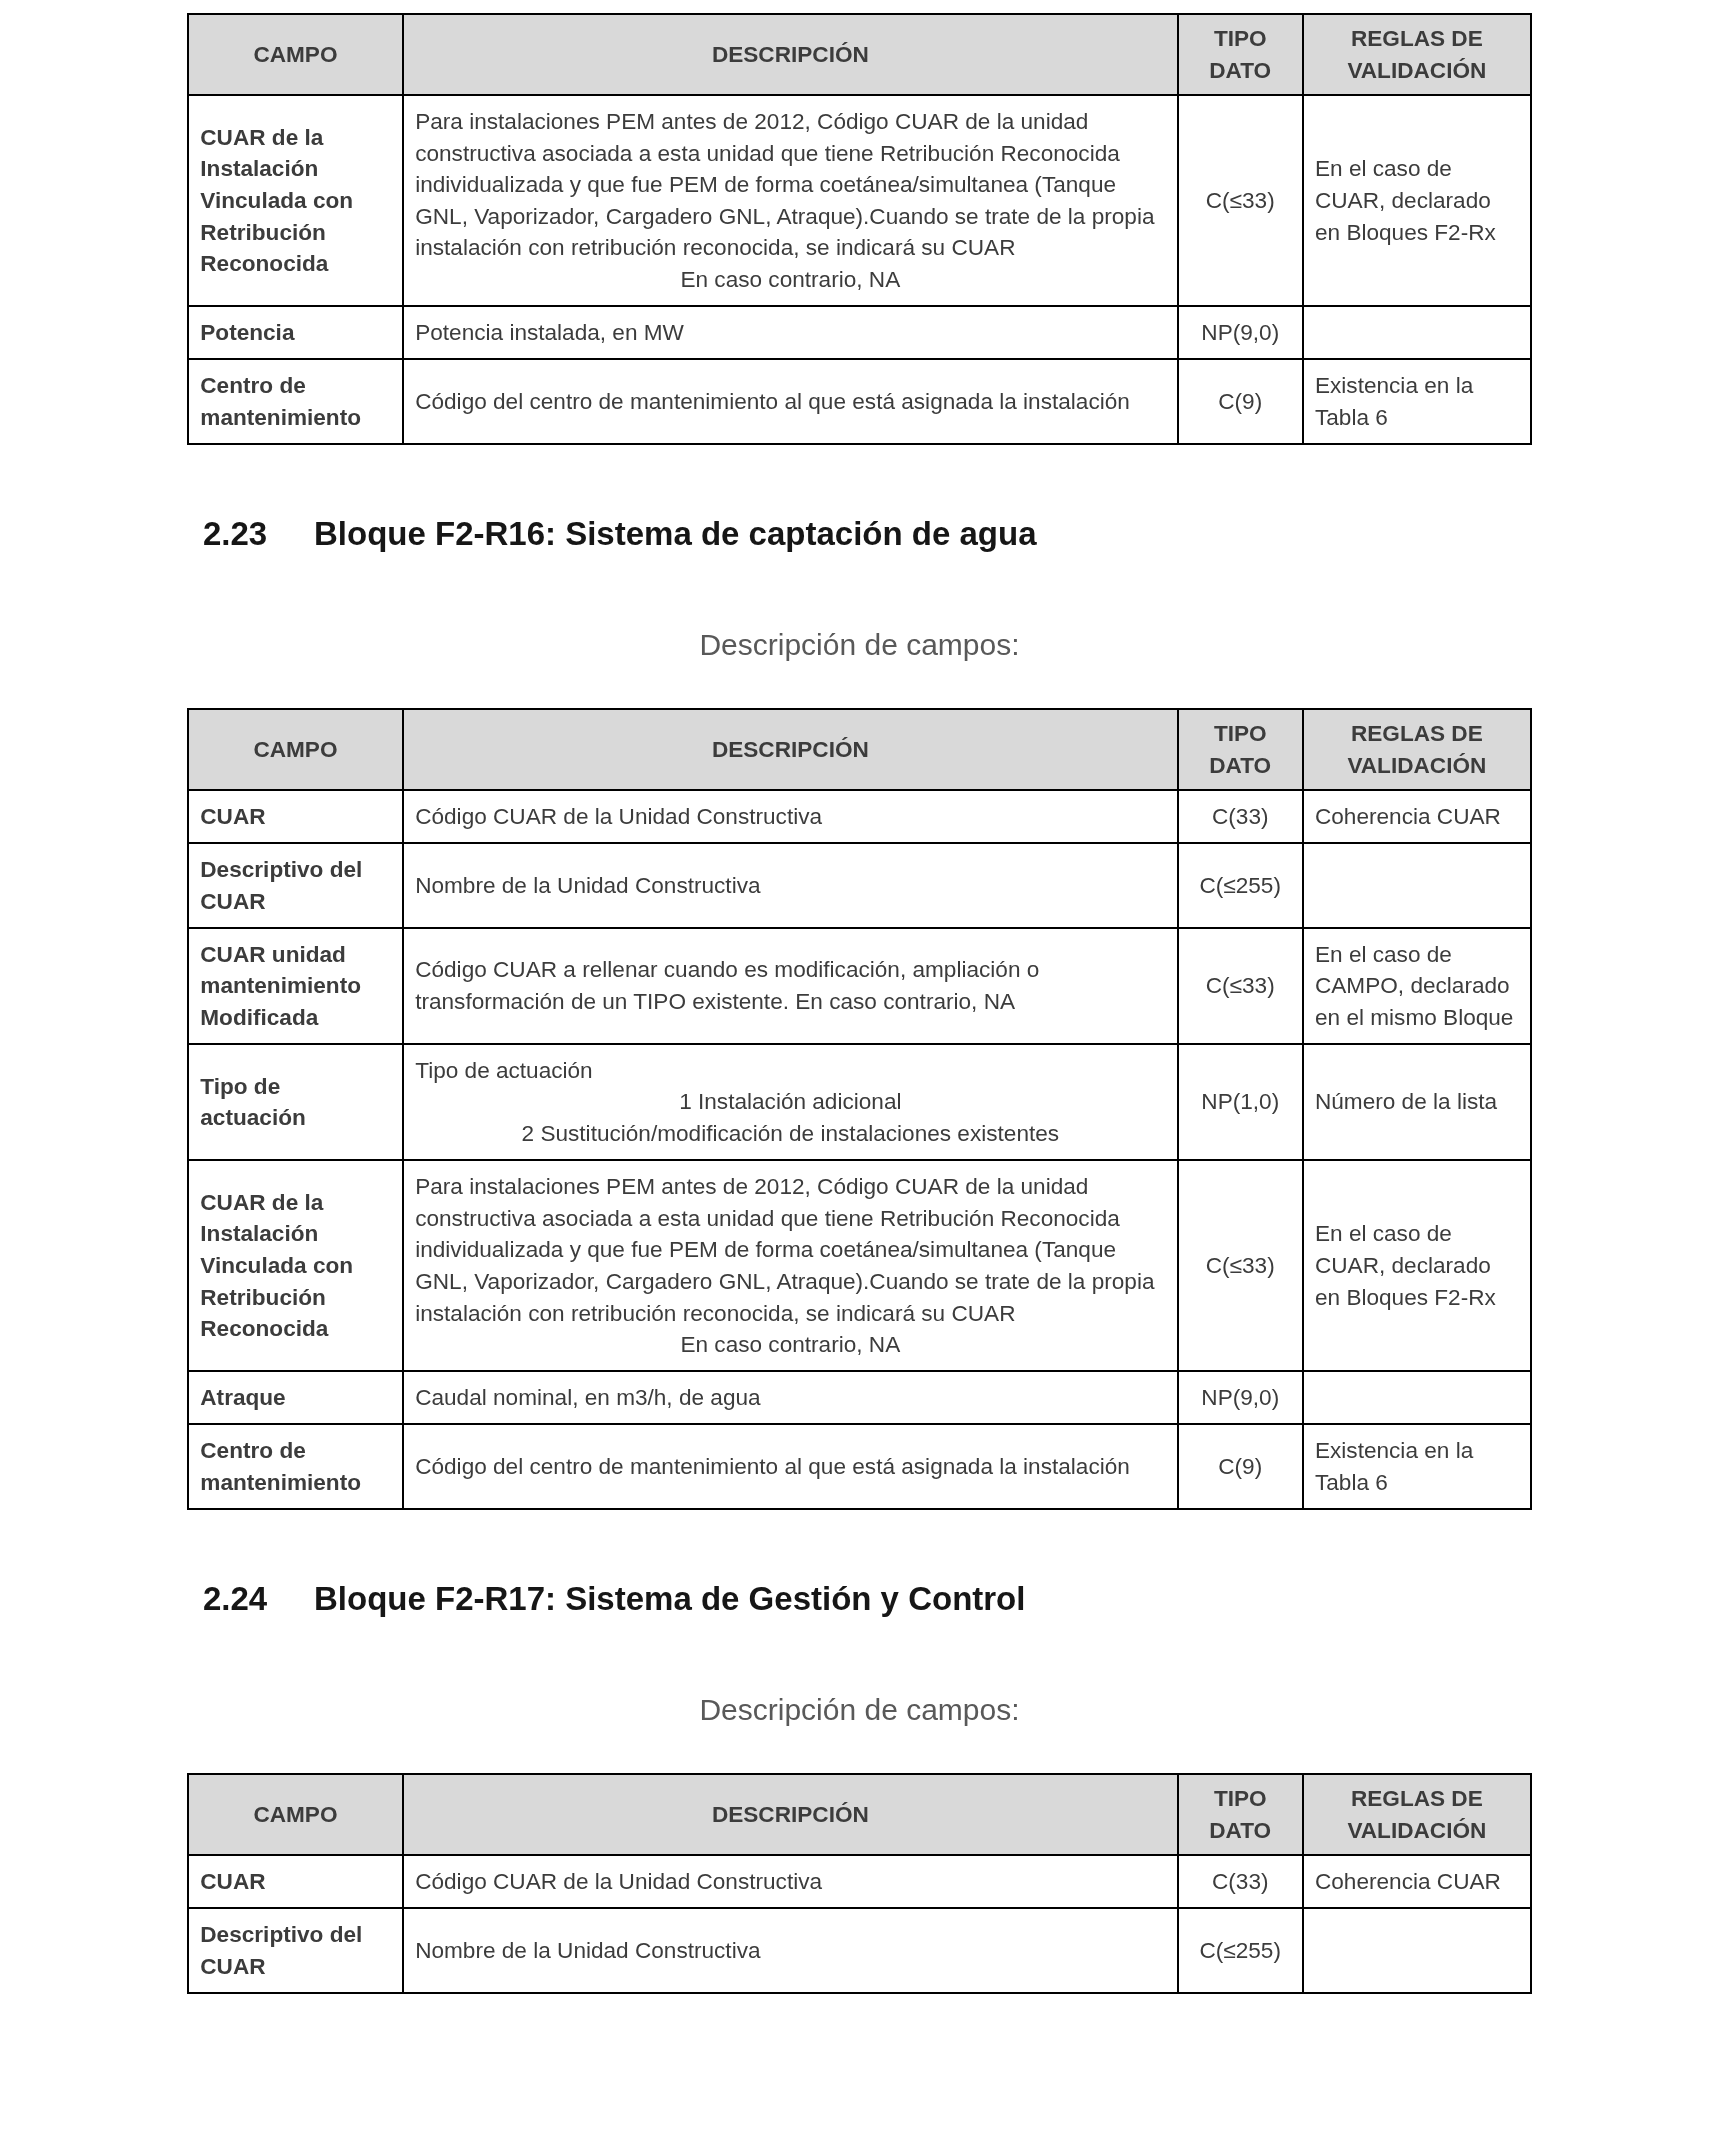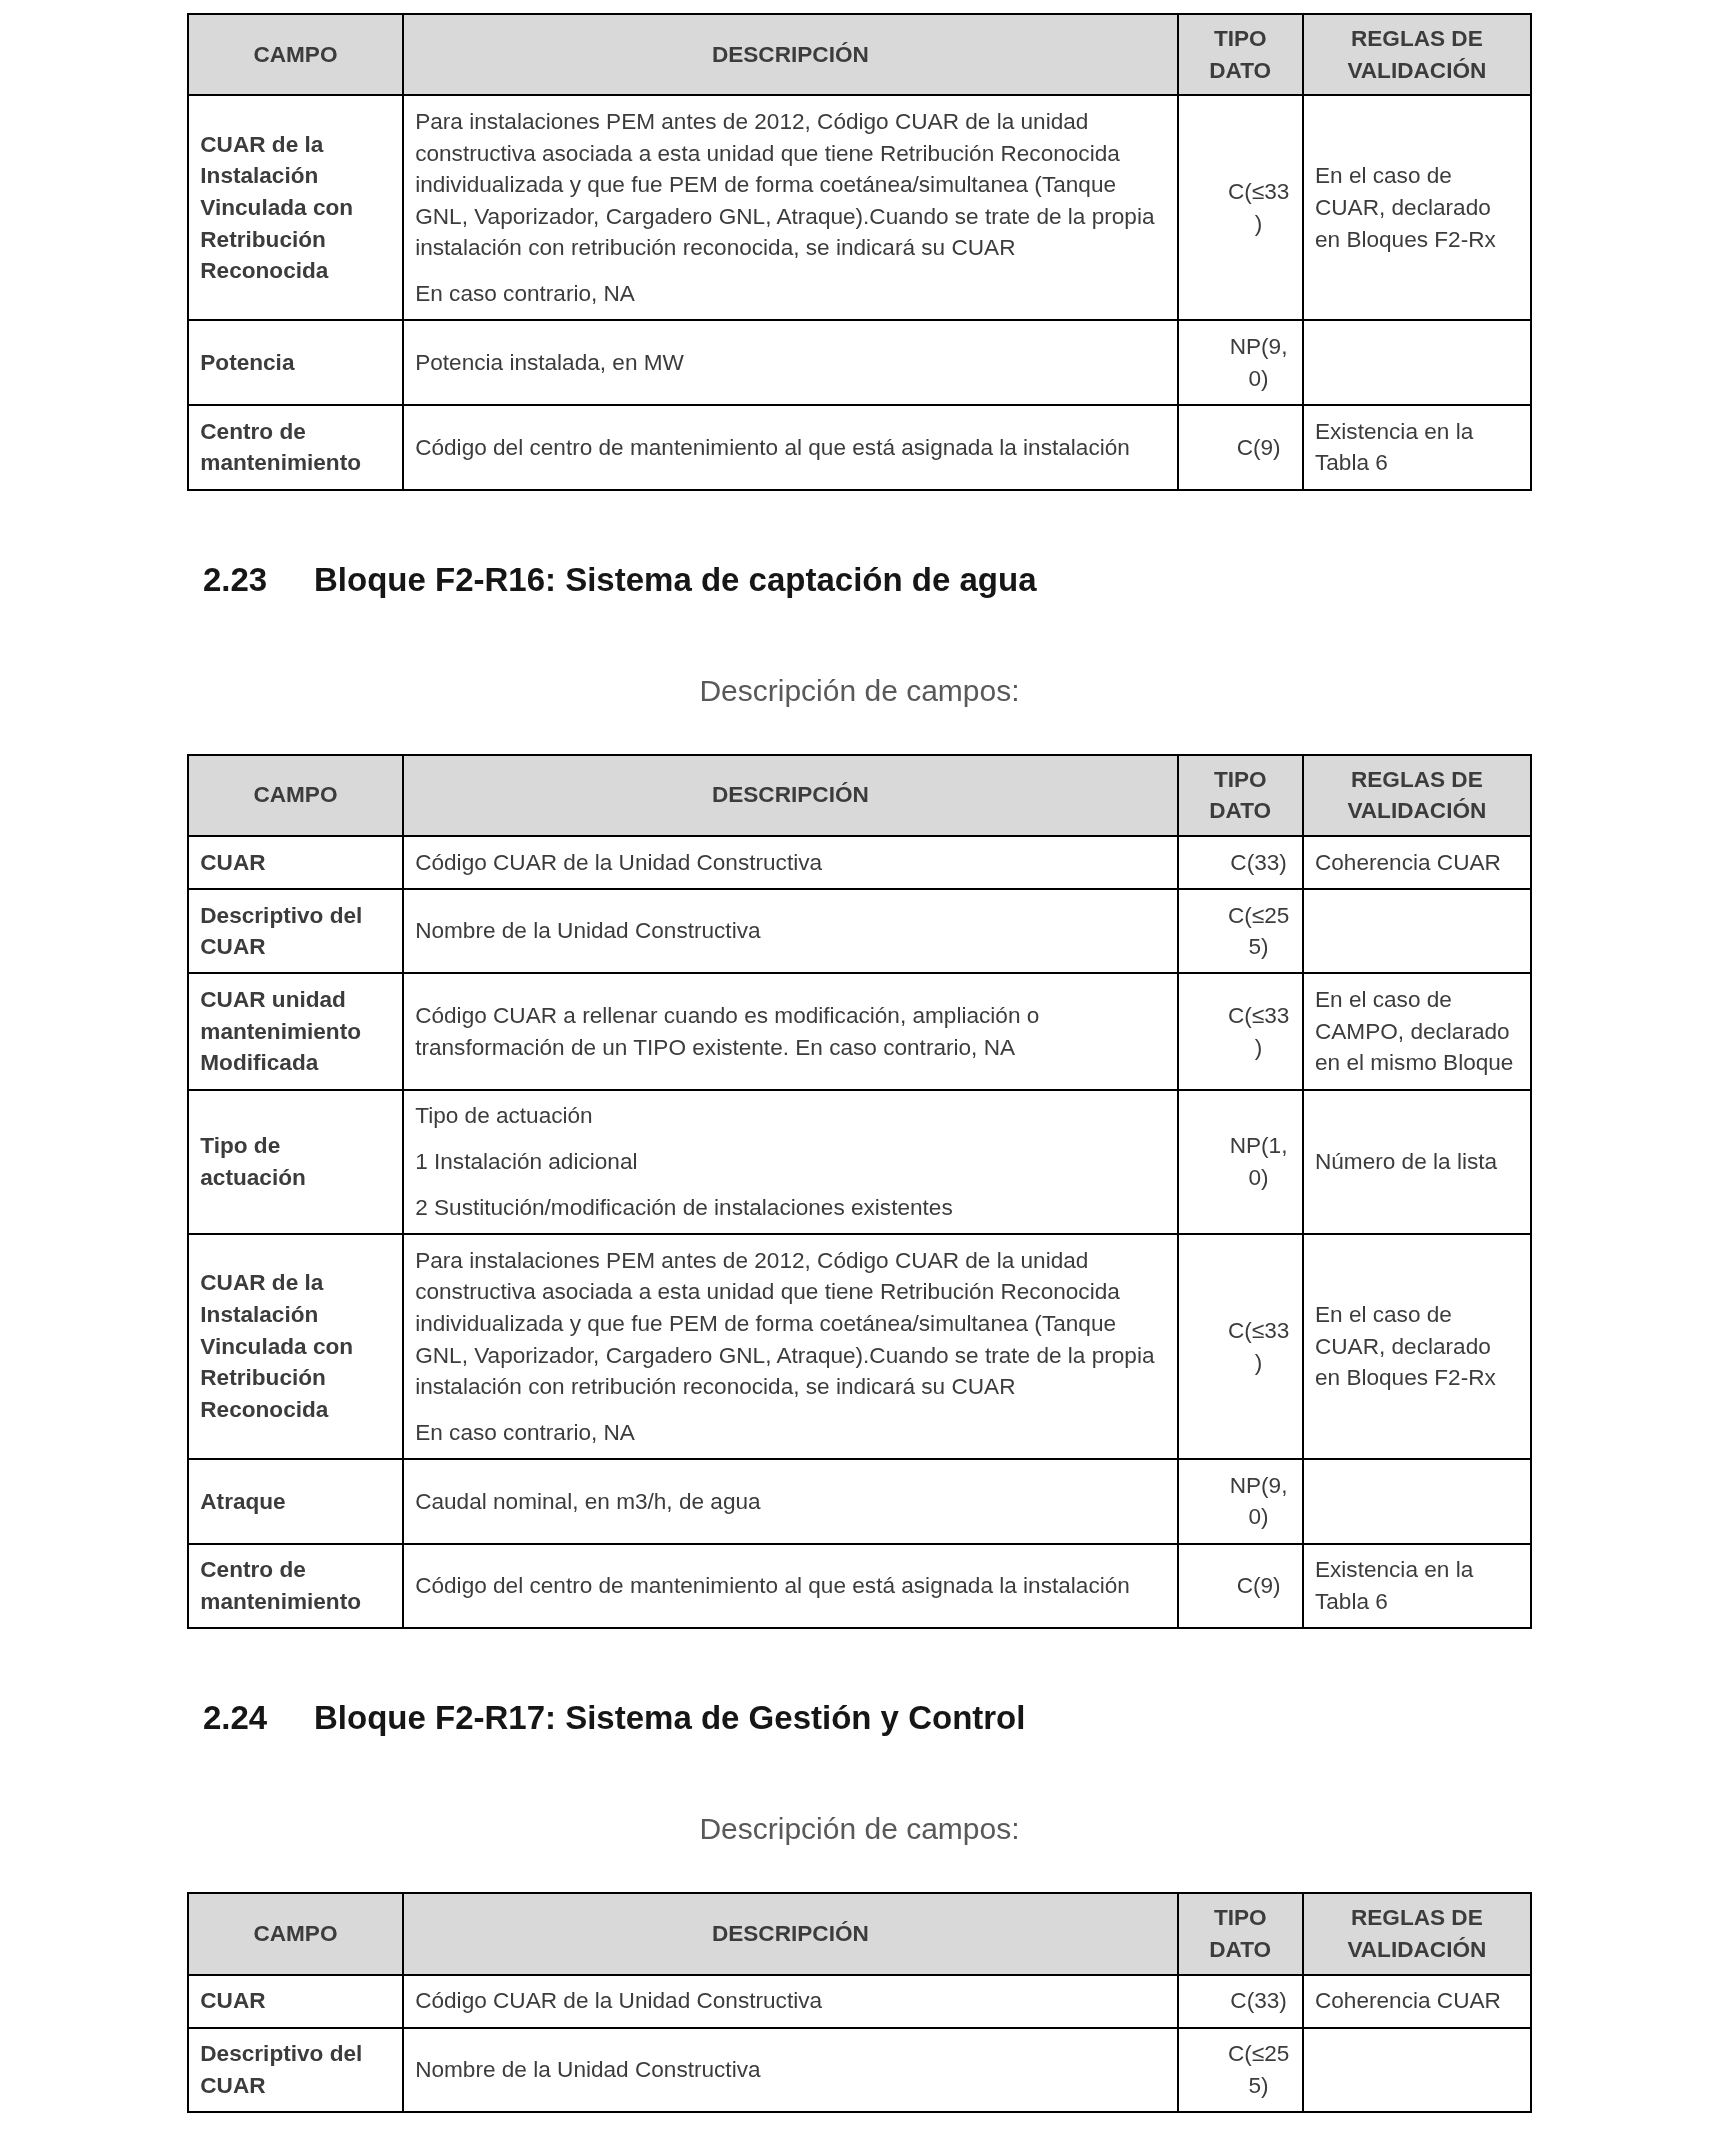--- a/index.html
+++ b/index.html
@@ -34,23 +34,23 @@
     font-weight: 700;
     text-align: center;
     padding: 8px 6.5px;
     color: #3c3c3c;
   }
   table.spec-table td {
     padding: 9.7px 11.3px;
     text-align: left;
   }
   table.spec-table td.campo { font-weight: 700; }
-  table.spec-table td.tipo { text-align: center; padding-left: 48px; }
+  table.spec-table td.tipo { text-align: center; }
   table.spec-table td p { margin: 0; }
-  table.spec-table td p + p { margin-top: 14px; }
+  table.spec-table td p + p { margin-top: 0; text-align: center; }
 
   .section-heading {
     margin: 70px 0 0 16px;
     font-size: 33px;
     font-weight: 700;
     color: #161616;
     line-height: 1.15;
   }
   .section-heading .num {
     display: inline-block;

